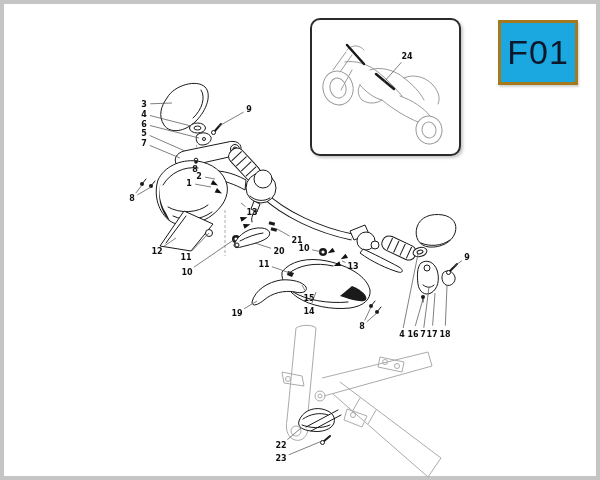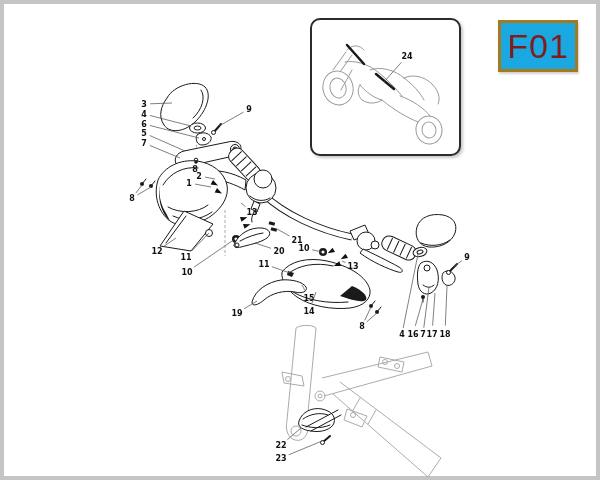--- a/index.html
+++ b/index.html
@@ -1,20 +1,20 @@
 <!DOCTYPE html>
 <html><head>
 <meta charset="utf-8">
 <style>
   html,body{margin:0;padding:0}
   body{width:600px;height:480px;position:relative;overflow:hidden;
        background:#c5c5c5;font-family:"DejaVu Sans",sans-serif}
   .page{position:absolute;left:4px;top:4px;width:592px;height:472px;background:#ffffff}
-  .badge{position:absolute;left:498px;top:20px;width:80px;height:52px;box-sizing:border-box;
-         border:3px solid #a5791e;background:#1ba7e0;color:#7f1d1d;
+  .badge{position:absolute;left:498px;top:20px;width:80px;height:65px;box-sizing:border-box;
+         border:3px solid #a5791e;background:#1ba7e0;color:#0f172a;
          display:flex;align-items:center;justify-content:center;
          font-family:"Liberation Sans",sans-serif;font-size:34px;letter-spacing:1px;
          box-shadow:1px 2px 2px rgba(0,0,0,.18)}
   .inset{position:absolute;left:310px;top:18px;width:151px;height:138px;box-sizing:border-box;
          border:2px solid #2b2b2b;border-radius:10px;background:#fff;
          box-shadow:2px 2px 3px rgba(0,0,0,.22)}
   svg.overlay{position:absolute;left:0;top:0;width:600px;height:480px}
   .ln{stroke:#1a1a1a;stroke-width:1;fill:none;stroke-linejoin:round;stroke-linecap:round}
   .fw{stroke:#1a1a1a;stroke-width:1;fill:#ffffff;stroke-linejoin:round}
   .ghost{stroke:#ababab;stroke-width:1;fill:none;stroke-linejoin:round}

